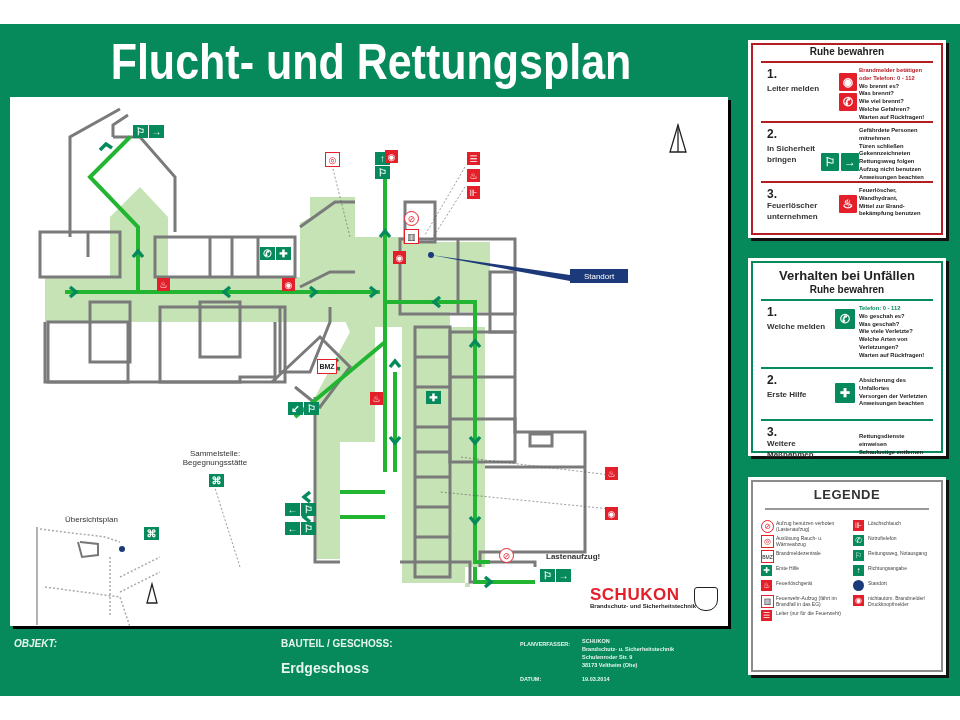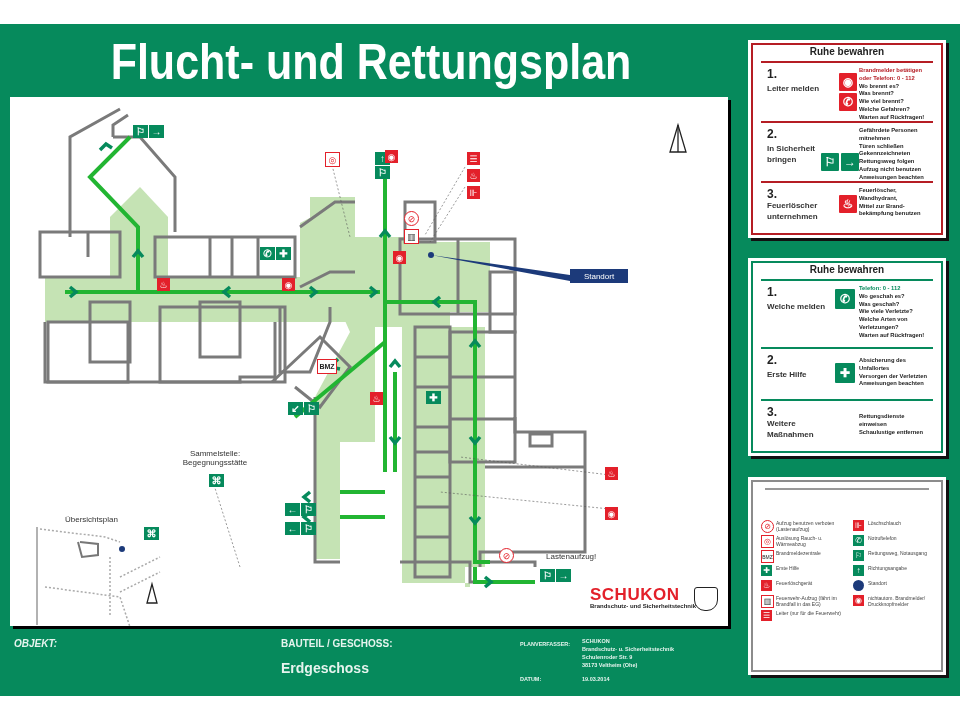--- a/index.html
+++ b/index.html
@@ -221,21 +221,21 @@
   <div class="rs" style="left:394px;top:132px;background:#fff;border:1px solid #e3202a;color:#333;">▥</div>
   <div class="rs" style="left:489px;top:451px;background:#fff;border:1px solid #e3202a;color:#e3202a;border-radius:50%;">⊘</div>
   <div class="rs" style="left:307px;top:262px;width:18px;background:#fff;border:1px solid #e3202a;color:#222;font-size:7px;font-weight:bold;">BMZ</div>
 
   <div style="position:absolute;left:560px;top:172px;width:58px;height:14px;background:#1c3a7a;color:#fff;font-size:8px;display:flex;align-items:center;justify-content:center;">Standort</div>
   <div class="tiny" style="left:170px;top:352px;text-align:center;width:70px;">
     <div>Sammelstelle:</div>
     <div>Begegnungsstätte</div>
   </div>
   <div class="tiny" style="left:55px;top:418px;">Übersichtsplan</div>
-  <div class="tiny" style="left:536px;top:455px;">Lastenaufzug!</div>
+  <div class="tiny" style="left:536px;top:455px;font-weight:bold;">Lastenaufzug!</div>
 </div>
 
 <div class="logo">
   <div class="name">SCHUKON</div>
   <div class="sub">Brandschutz- und Sicherheitstechnik</div>
   <div style="position:absolute;left:104px;top:2px;width:22px;height:22px;border:1px solid #222;border-radius:3px 3px 11px 11px;background:#fff;"></div>
 </div>
 
 <div class="panel p1">
   <div class="pin">
@@ -288,20 +288,21 @@
         <div>Wandhydrant,</div>
         <div>Mittel zur Brand-</div>
         <div>bekämpfung benutzen</div>
       </div>
     </div>
   </div>
 </div>
 
 <div class="panel p2">
   <div class="pin">
+    <div class="ph ph1">Verhalten bei Unfällen</div>
     <div class="ph ph2">Ruhe bewahren</div>
     <div class="rule"></div>
     <div class="step" style="height:62px;">
       <div class="num">1.</div>
       <div class="lbl">Welche melden</div>
       <div class="ico grn" style="left:74px;top:8px;width:20px;height:20px;">✆</div>
       <div class="txt">
         <div style="color:#068a5c;">Telefon: 0 - 112</div>
         <div>Wo geschah es?</div>
         <div>Was geschah?</div>
@@ -334,20 +335,21 @@
         <div>Rettungsdienste</div>
         <div>einweisen</div>
         <div>Schaulustige entfernen</div>
       </div>
     </div>
   </div>
 </div>
 
 <div class="panel p3">
   <div class="pin">
+    <div class="legend-title">LEGENDE</div>
     <div class="leg-rule"></div>
     <div class="leg" style="left:8px;top:38px;">
         <div class="li" style="background:#fff;border:1px solid #e3202a;color:#e3202a;border-radius:50%;">⊘</div>
         <div class="lt">Aufzug benutzen verboten (Lastenaufzug)</div>
       </div>
     <div class="leg" style="left:8px;top:53px;">
         <div class="li" style="background:#fff;border:1px solid #e3202a;color:#e3202a;">◎</div>
         <div class="lt">Auslösung Rauch- u. Wärmeabzug</div>
       </div>
     <div class="leg" style="left:8px;top:68px;">

